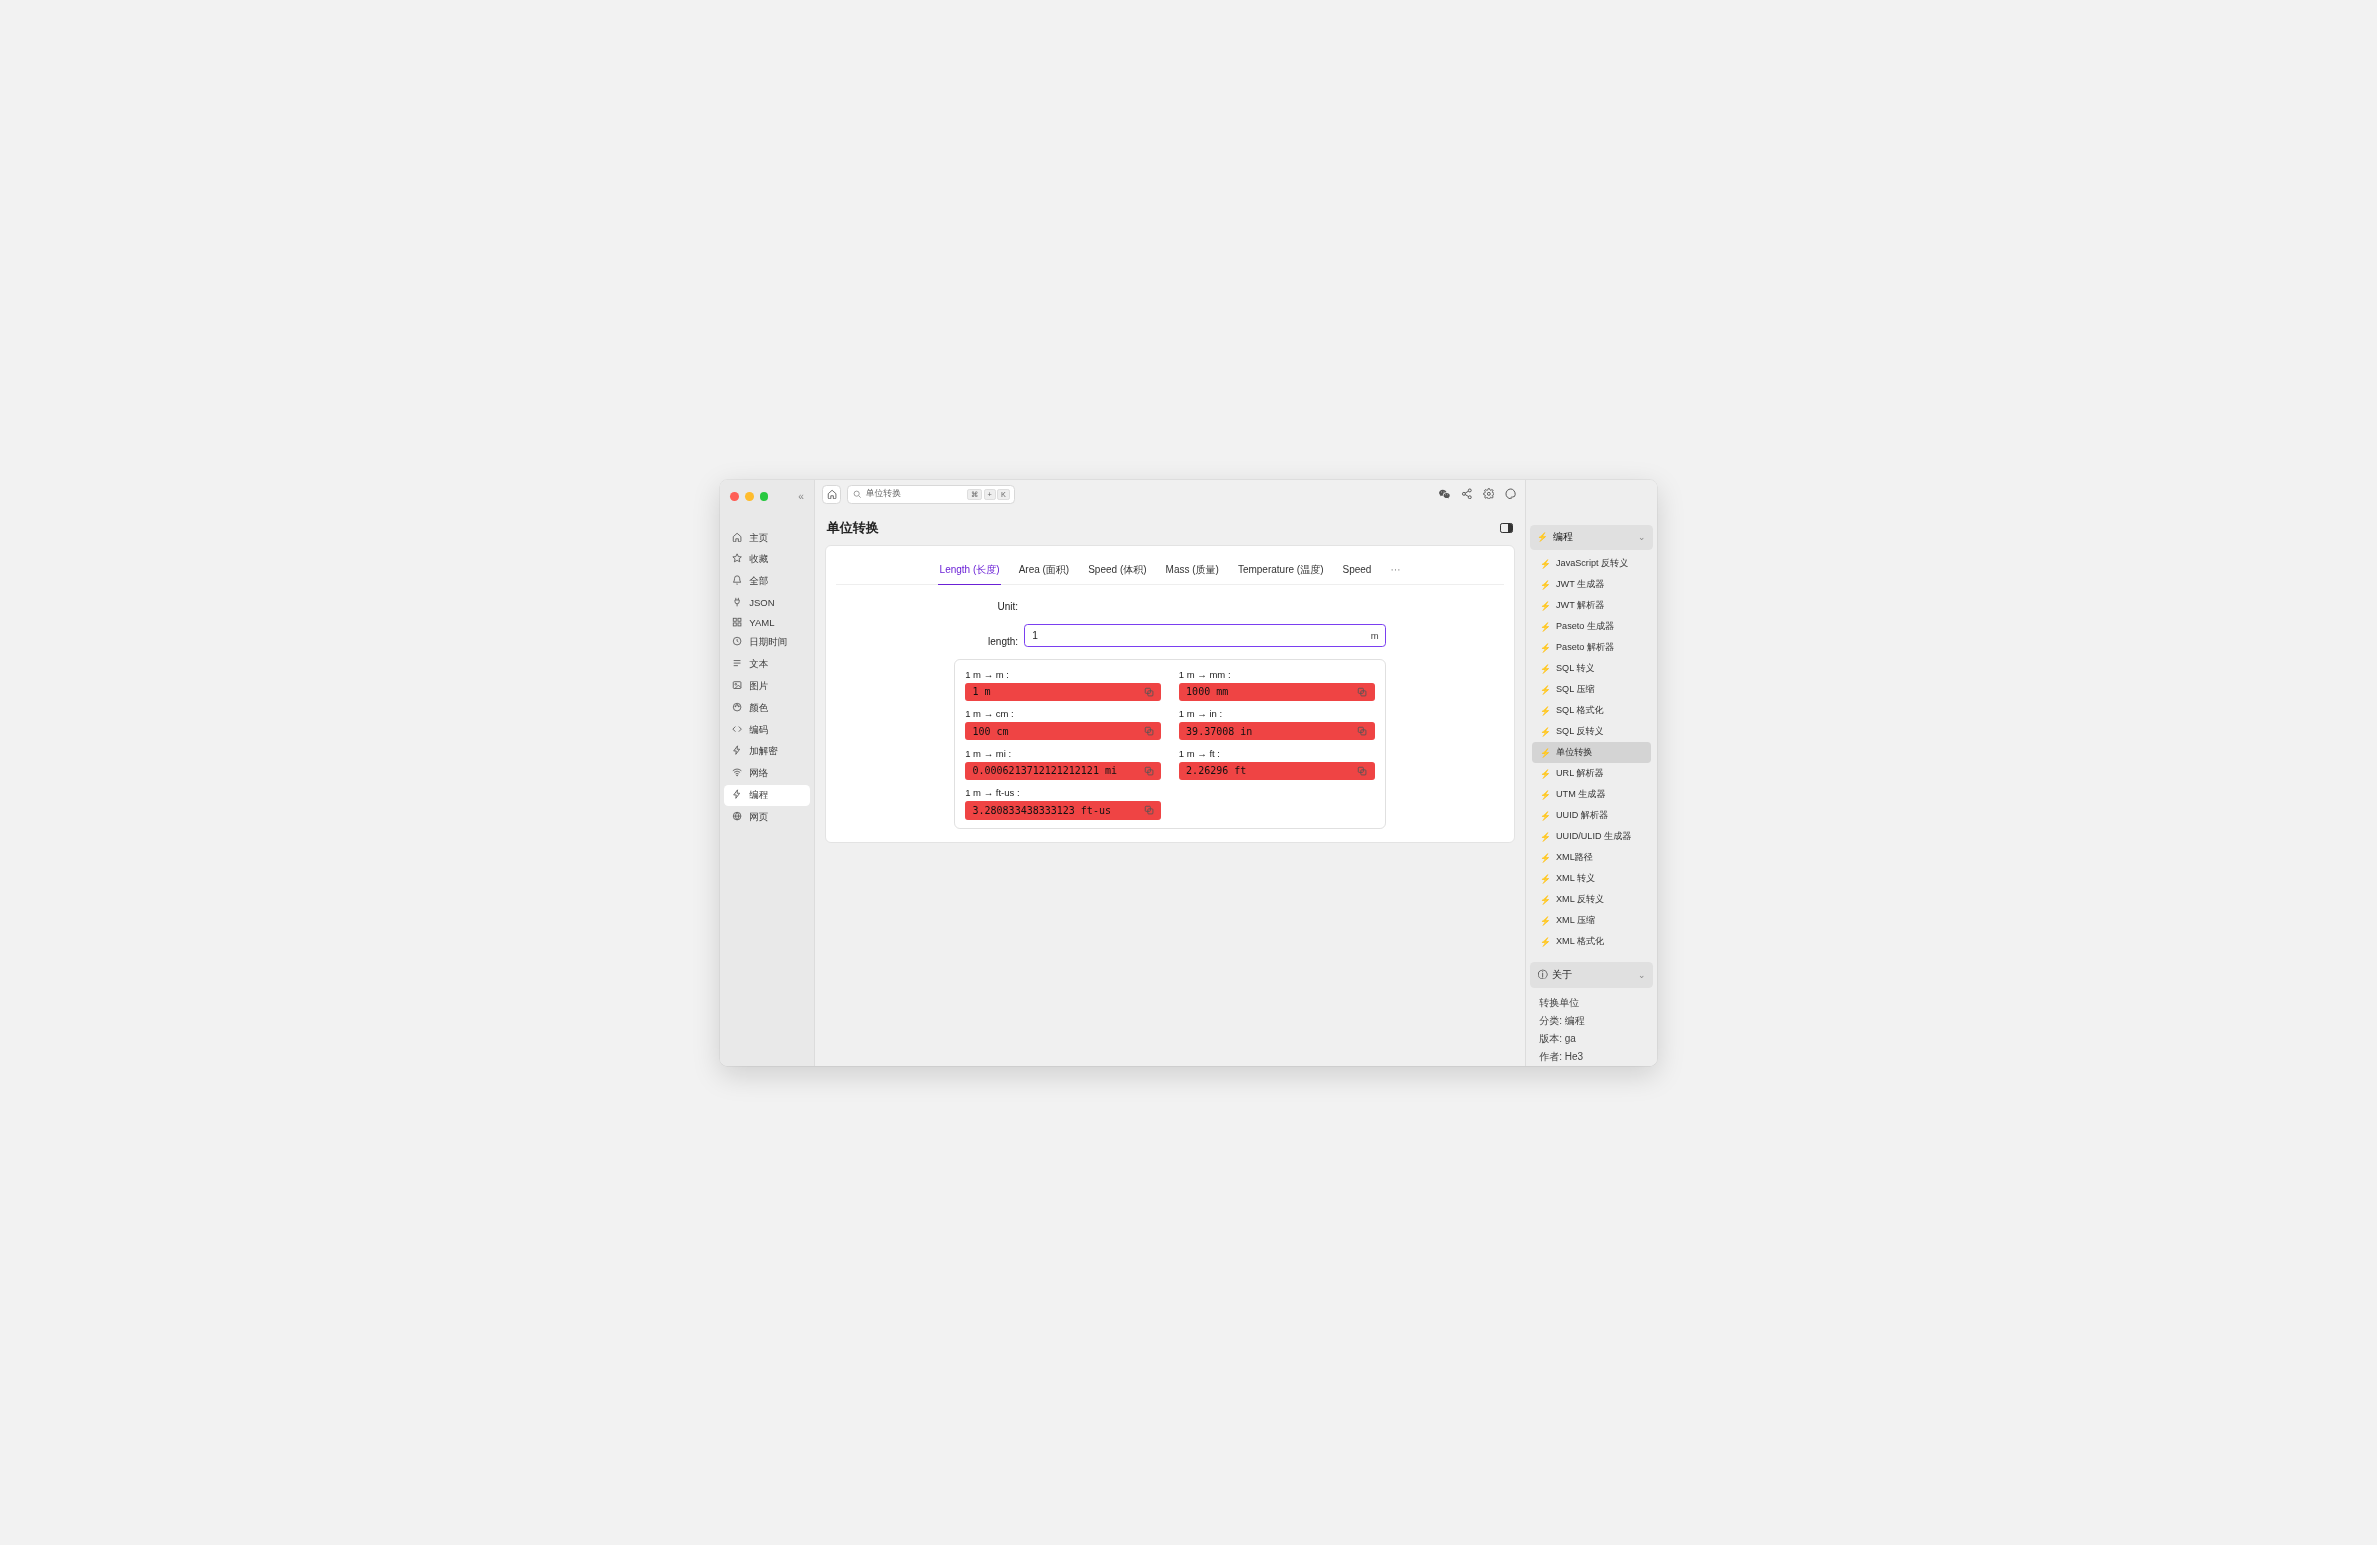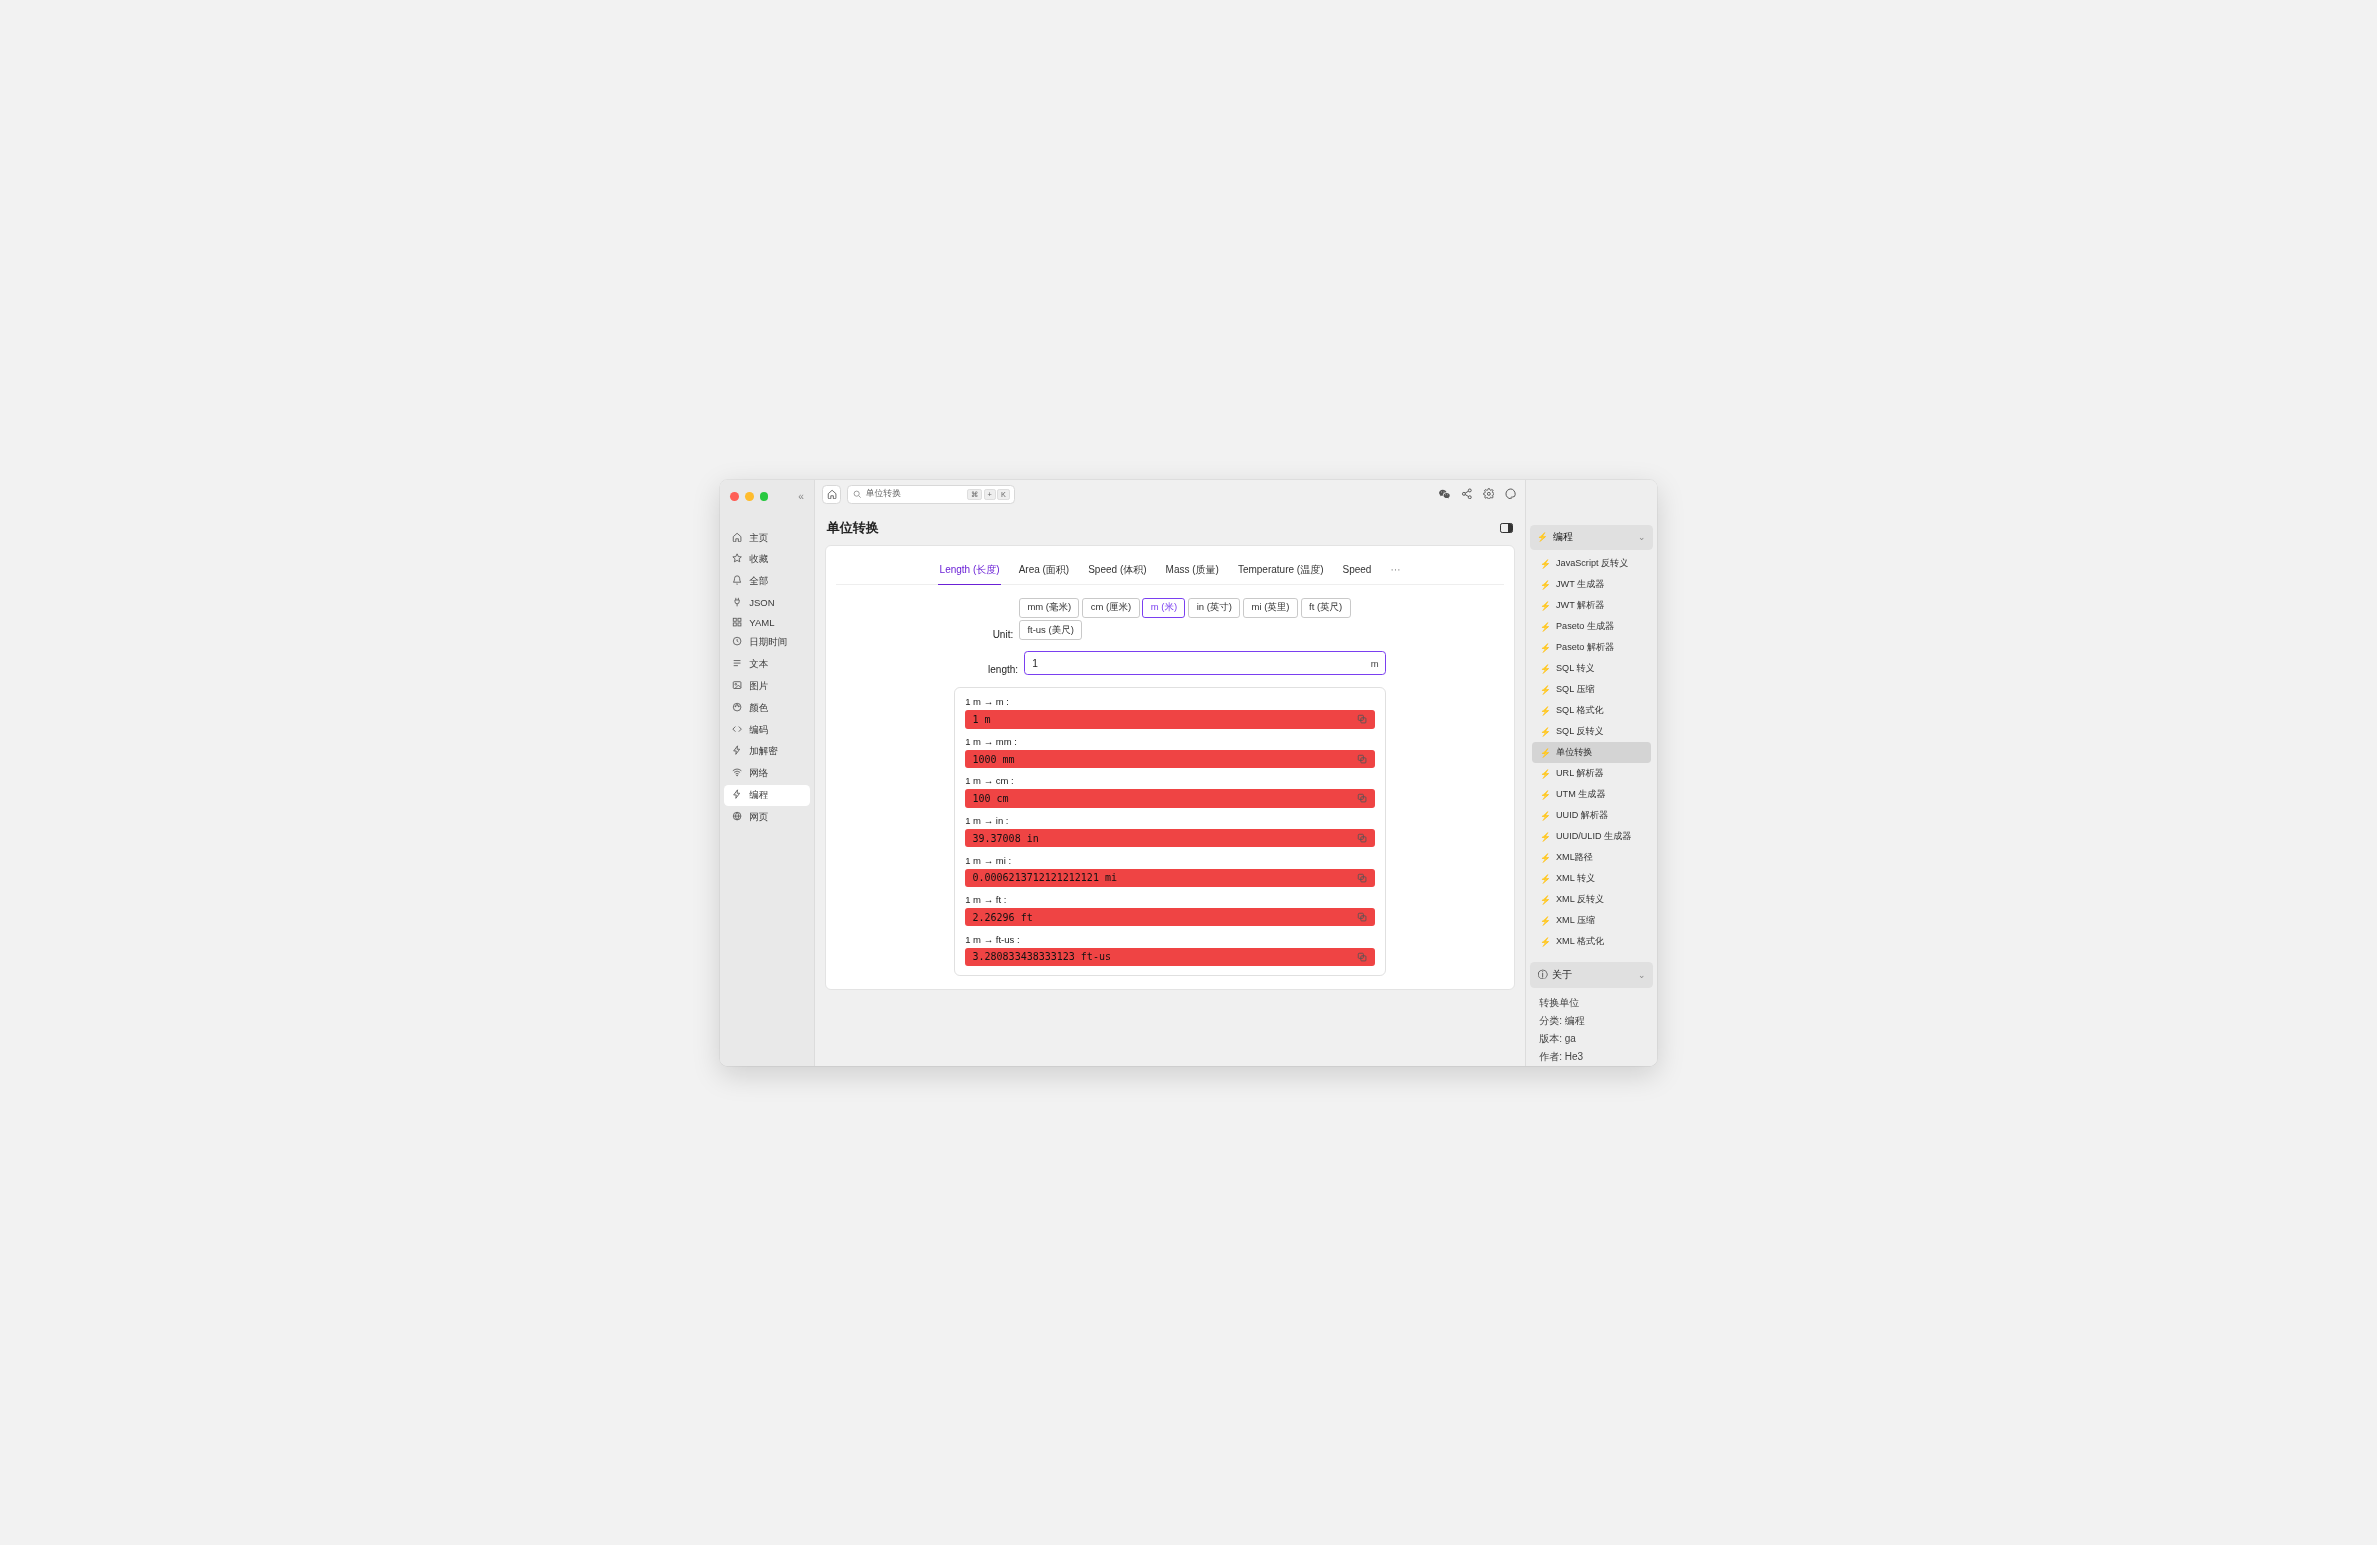--- a/index.html
+++ b/index.html
@@ -162,21 +162,21 @@
   border-radius: 3.7px; padding: 0 23.4px 0 7.3px; font-size: 10.2px;
   color: #222; outline: none;
 }
 .len-unit {
   position: absolute; right: 7.3px; top: 50%; transform: translateY(-50%);
   font-size: 9.5px; color: #444;
 }
 .results-card {
   border: 0.7px solid #e0e0e0; border-radius: 5.9px;
   padding: 8.8px 10.2px; display: grid;
-  grid-template-columns: 1fr; gap: 7.3px 17.6px;
+  grid-template-columns: 1fr 1fr; gap: 7.3px 17.6px;
 }
 .result-block { }
 .result-label { font-size: 9.5px; color: #222; margin-bottom: 2.9px; }
 .result-value {
   background: #ef4444; border-radius: 2.9px;
   padding: 3.7px 7.3px; font-family: ui-monospace, Menlo, monospace;
   font-size: 10px; color: #111;
   display: flex; align-items: center;
 }
 .copy-ico { margin-left: auto; color: #555; font-size: 10.2px; cursor: pointer; }
@@ -406,29 +406,20 @@
           <div class="tab">Speed (体积)</div>
           <div class="tab">Mass (质量)</div>
           <div class="tab">Temperature (温度)</div>
           <div class="tab">Speed</div>
           <div class="tab more">⋯</div>
         </div>
 
       <div class="form-area">
         <div class="form-row">
           <div class="form-label">Unit:</div>
-          <div class="chips" id="chips">
-              <div class="chip">mm (毫米)</div>
-              <div class="chip">cm (厘米)</div>
-              <div class="chip active">m (米)</div>
-              <div class="chip">in (英寸)</div>
-              <div class="chip">mi (英里)</div>
-              <div class="chip">ft (英尺)</div>
-              <div class="chip">ft-us (美尺)</div>
-            </div>
         </div>
         <div class="form-row">
           <div class="form-label">length:</div>
           <div class="len-input-wrap">
             <input class="len-input" value="1" style="">
             <span class="len-unit">m</span>
           </div>
         </div>
 
         <div class="results-card" id="results">

